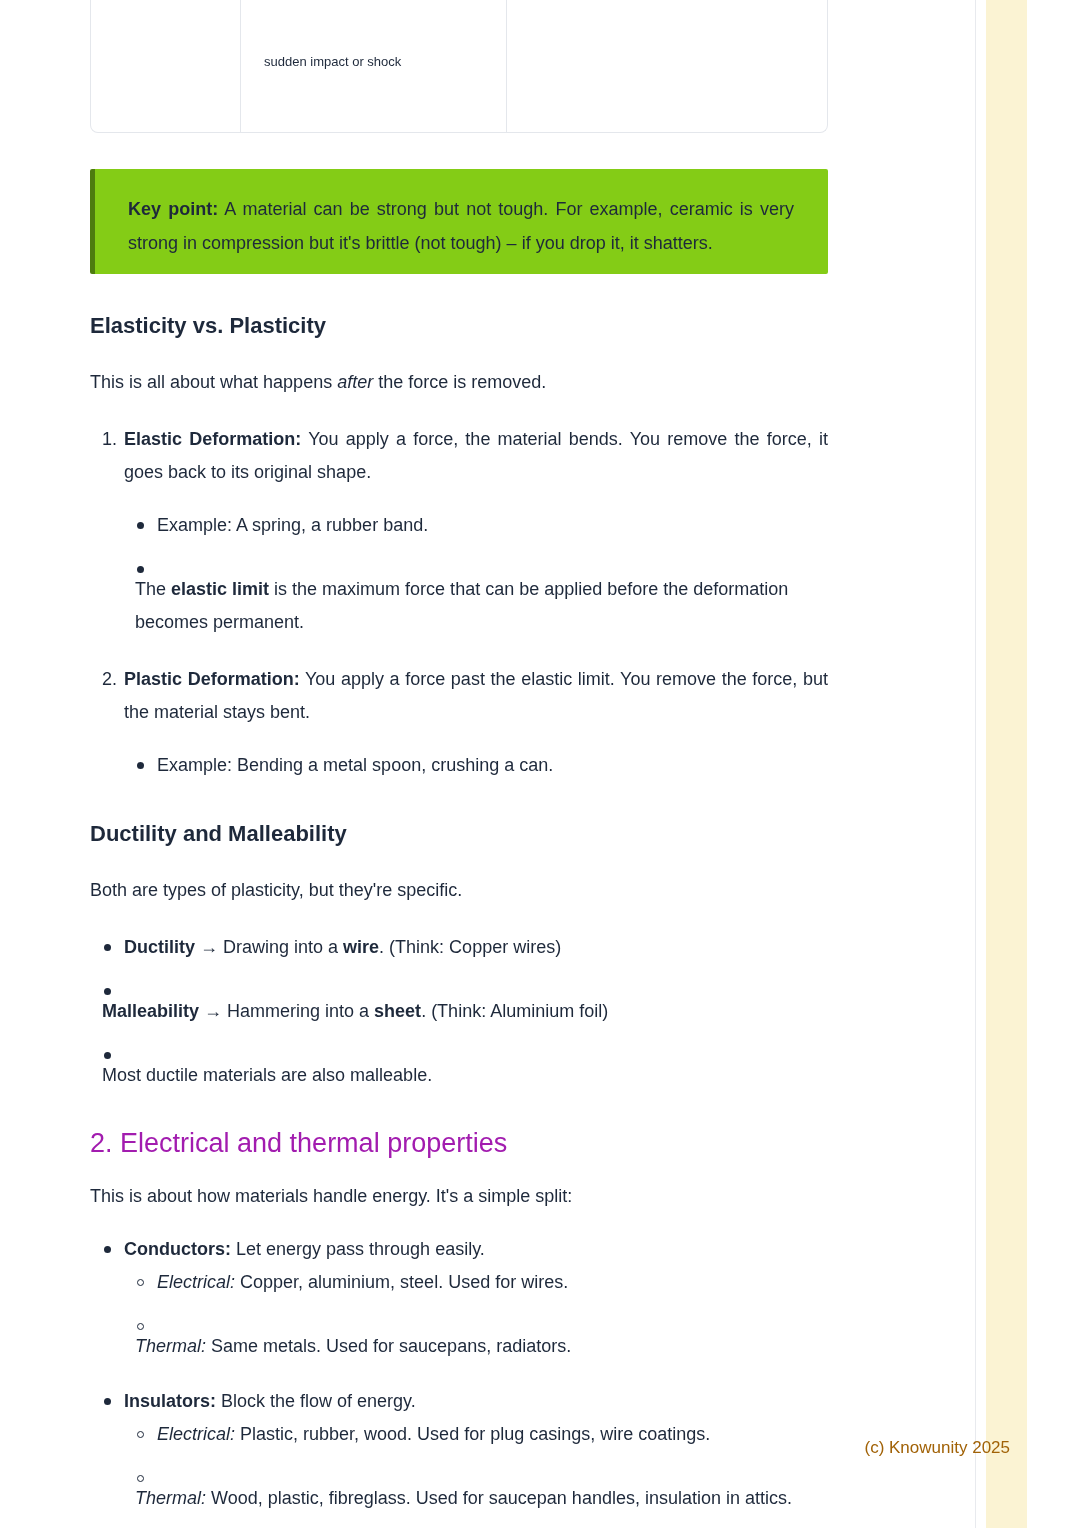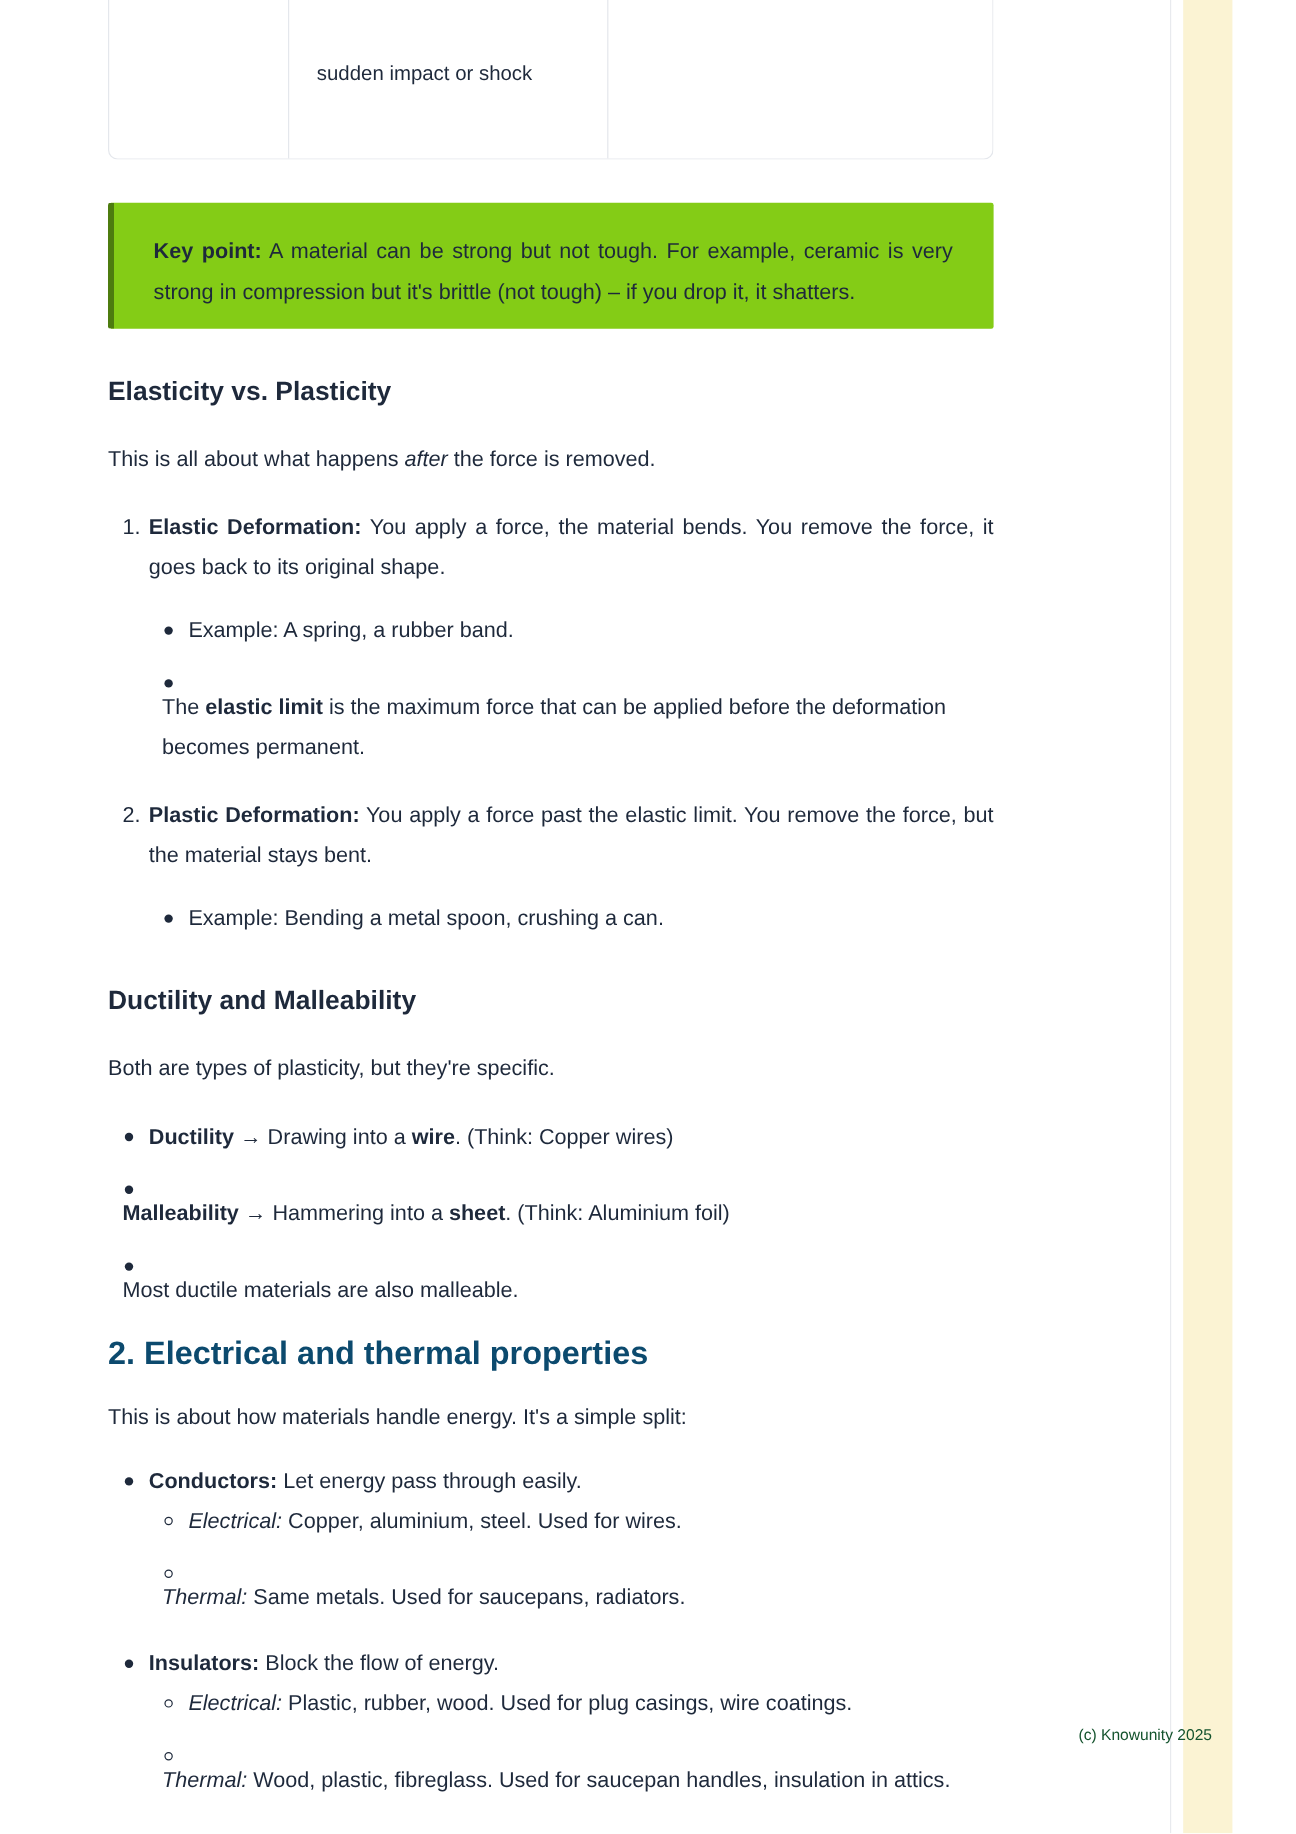--- a/index.html
+++ b/index.html
@@ -12,56 +12,56 @@
   .edge-line { position:absolute; left:975px; top:0; bottom:0; width:1px; background:#e8eaee; }
   .stripe { position:absolute; right:53px; top:0; bottom:0; width:41px; background:#fbf3d3; }
   .content { position:absolute; left:90px; top:0; width:738px; }
 
   
   .cut-table {
     display:flex; height:133px; background:#ffffff;
     border:1px solid #e4e7ec; border-top:none;
     border-radius:0 0 8px 8px;
   }
-  .tcell { padding:46px 20px 14px 23px; font-size:17px; line-height:32px; }
+  .tcell { padding:46px 20px 14px 23px; font-size:13px; line-height:32px; }
   .c1 { width:150px; border-right:1px solid #e4e7ec; }
   .c2 { width:266px; border-right:1px solid #e4e7ec; }
   .c3 { flex:1; }
 
   
   .callout {
     margin-top:36px; background:#84cc16;
     border-left:5px solid #4d7c0f; border-radius:2px;
     padding:23px 34px 14px 33px;
   }
   .callout p { font-size:18px; line-height:34px; text-align:justify; }
 
   .b { font-weight:bold; }
   em { font-style:italic;margin-top:44px; }
 
   h3.sec { font-size:22px; line-height:24px; font-weight:bold; margin-top:40px; }
   p.body { font-size:18px; line-height:33px; margin-top:28px; }
-  h2.yellow { color:#0c4a6e; font-size:27px; line-height:34px; font-weight:bold; margin-top:19px; }
+  h2.yellow { color:#a21caf; font-size:27px; line-height:34px; font-weight:normal; margin-top:34px; }
 
   .list { font-size:18px; line-height:33px; margin-top:24px; }
   .row { display:flex; }
   .row.l1 { padding-left:12px; }
   .row.l2 { padding-left:45px; }
   .marker { width:22px; flex-shrink:0; }
   .libody { flex:1; }
   .justify { text-align:justify; }
   .disc { display:block; width:7px; height:7px; border-radius:50%; background:#1e293b; margin:13px 0 0 2px; }
   .ring  { display:block; width:7px; height:7px; border-radius:50%; border:1.5px solid #1e293b; background:transparent; margin:13px 0 0 2px; }
 
   .mt0{margin-top:0;} .mt11{margin-top:11px;flex-direction:column;} .mt20{margin-top:20px;}
   .mt22{margin-top:22px;} .mt24{margin-top:24px;} .mt26{margin-top:26px;}
 
   .watermark {
     position:absolute; top:1438px; right:70px; z-index:2;
-    font-size:13px; color:#14532d;
+    font-size:17px; color:#a16207;
   }
 </style>
 </head>
 <body>
 
 <div class="page">
   <div class="edge-line"></div>
   <div class="stripe"></div>
 
   <div class="content">

